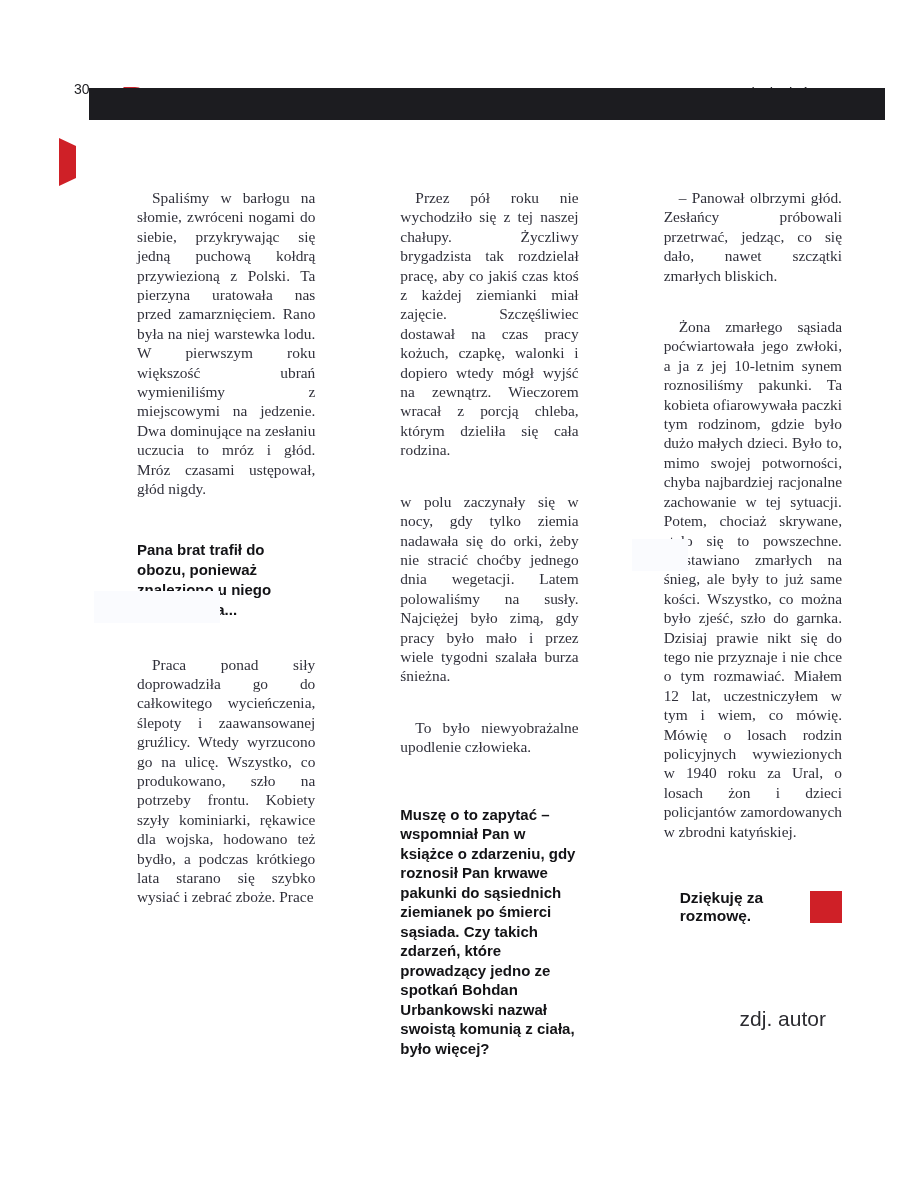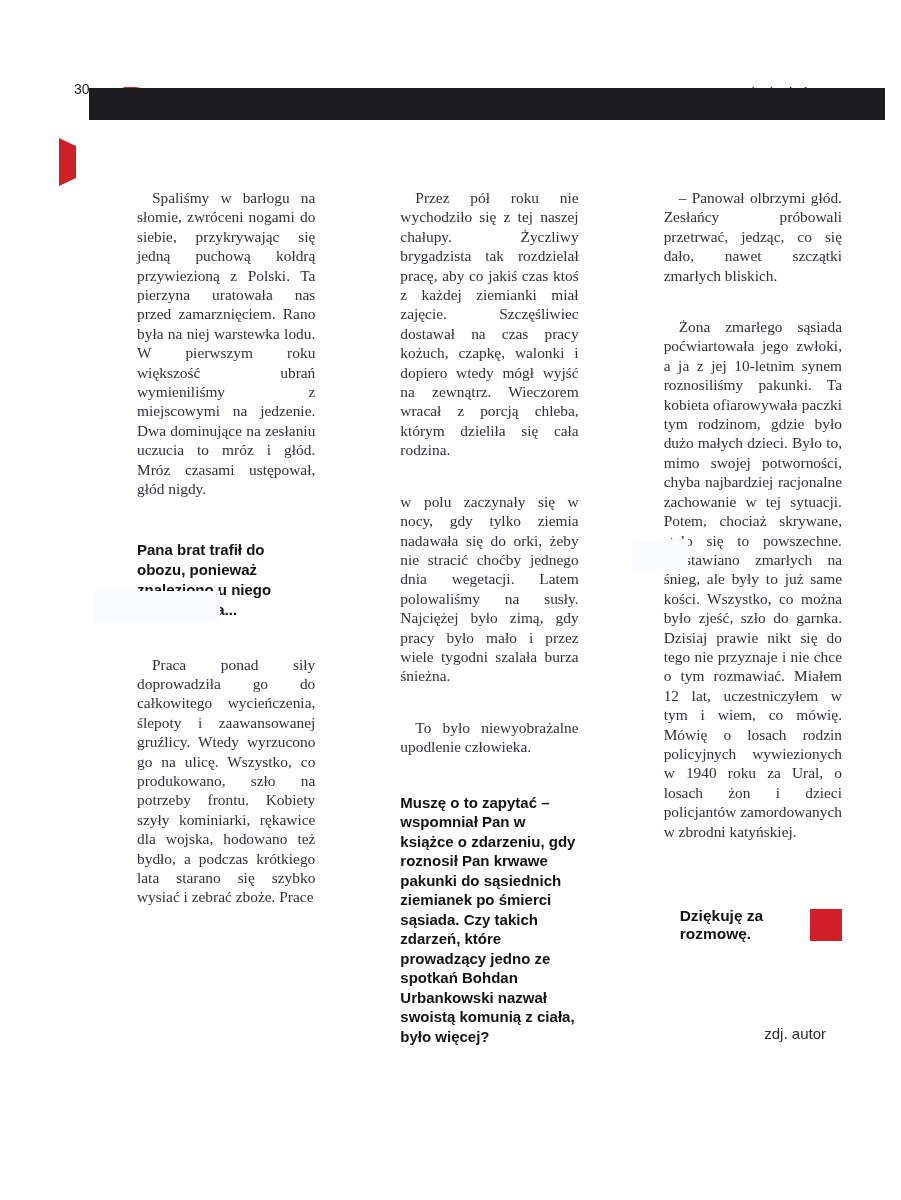--- a/index.html
+++ b/index.html
@@ -73,38 +73,37 @@
     hyphens: auto;
   }
   .indent { text-indent: 15px; }
   .q-block {
     font-family: "Liberation Sans", sans-serif;
     font-size: 15px; font-weight: bold;
     line-height: 20px; color: #131316;
     text-align: left;
   }
   .q1 { margin: 9px 0 3px 0; }
-  .q2 { margin-top: 4px; line-height: 19.5px; }
+  .q2 { margin-top: 16px; line-height: 19.5px; }
   .closing-line {
-    margin-top: 18px;
     font-family: "Liberation Sans", sans-serif;
     font-size: 15.5px; font-weight: bold; color: #131316;
     display: flex; align-items: center;
   }
   .end-square {
     display: inline-block; width: 12px; height: 12px;
     background: #cf2027; margin-left: 7px; flex: none;
   }
   .byline-block {
     margin-top: 17px; text-align: right;
     font-family: "Liberation Sans", sans-serif;
     color: #2b2b30;
   }
   .byline { font-size: 15.5px; letter-spacing: 0.2px; }
-  .photo-credit { font-size: 15px; margin-top: 1px; }
+  .photo-credit { font-size: 21px; margin-top: 1px; }
 
   
   .artifact { position: absolute; background: #fafbfe; }
   .artifact-1 { left: 62px; top: 559px; width: 126px; height: 23px; }
   .artifact-2 { left: 600px; top: 507px; width: 56px; height: 32px; }
 </style>
 </head>
 <body>
 
 <div class="page">

